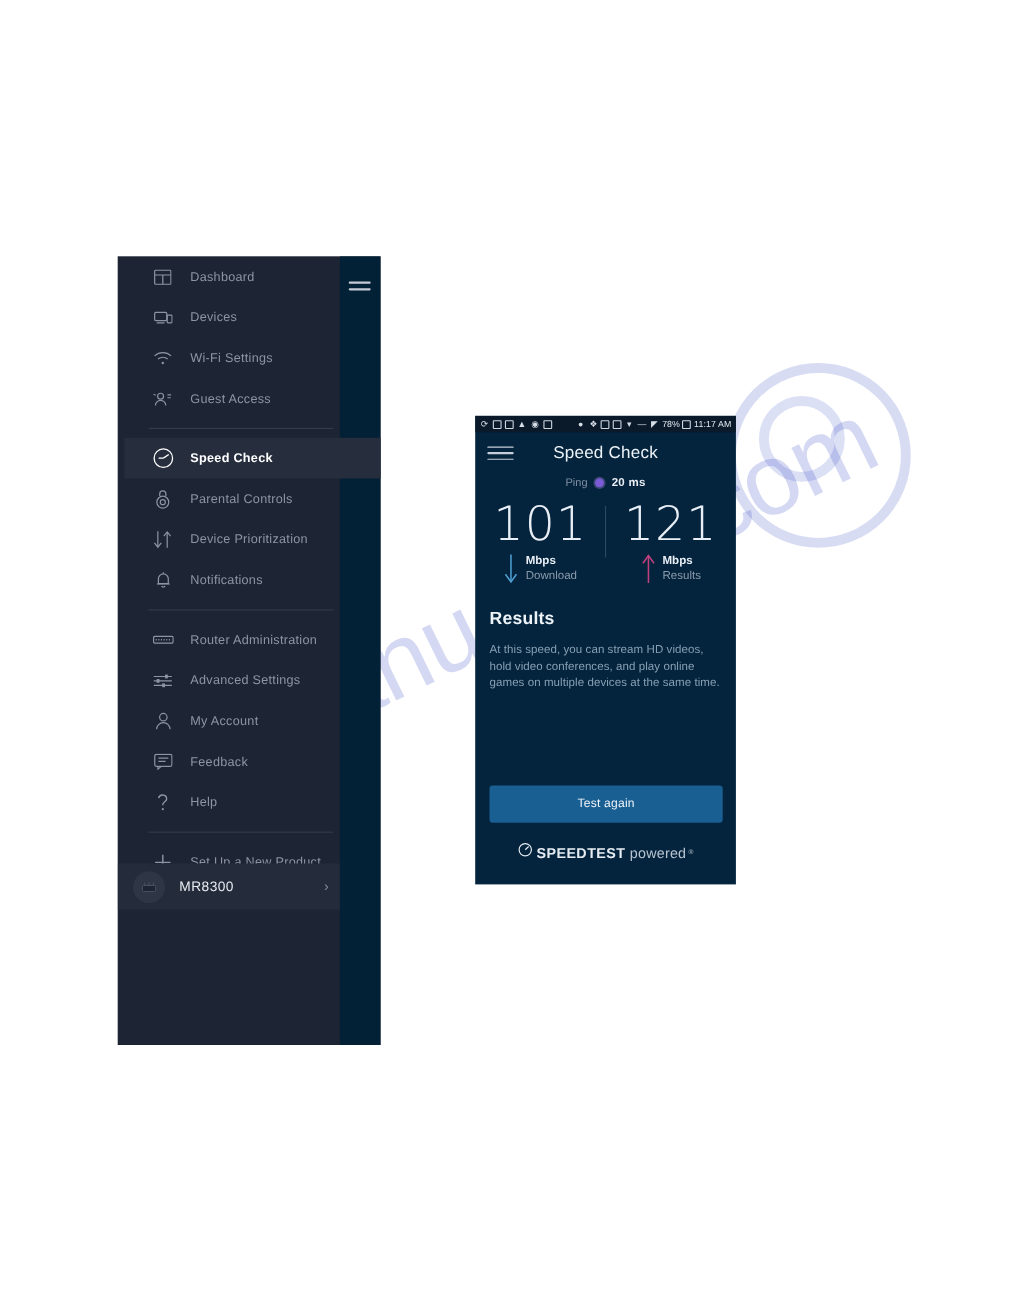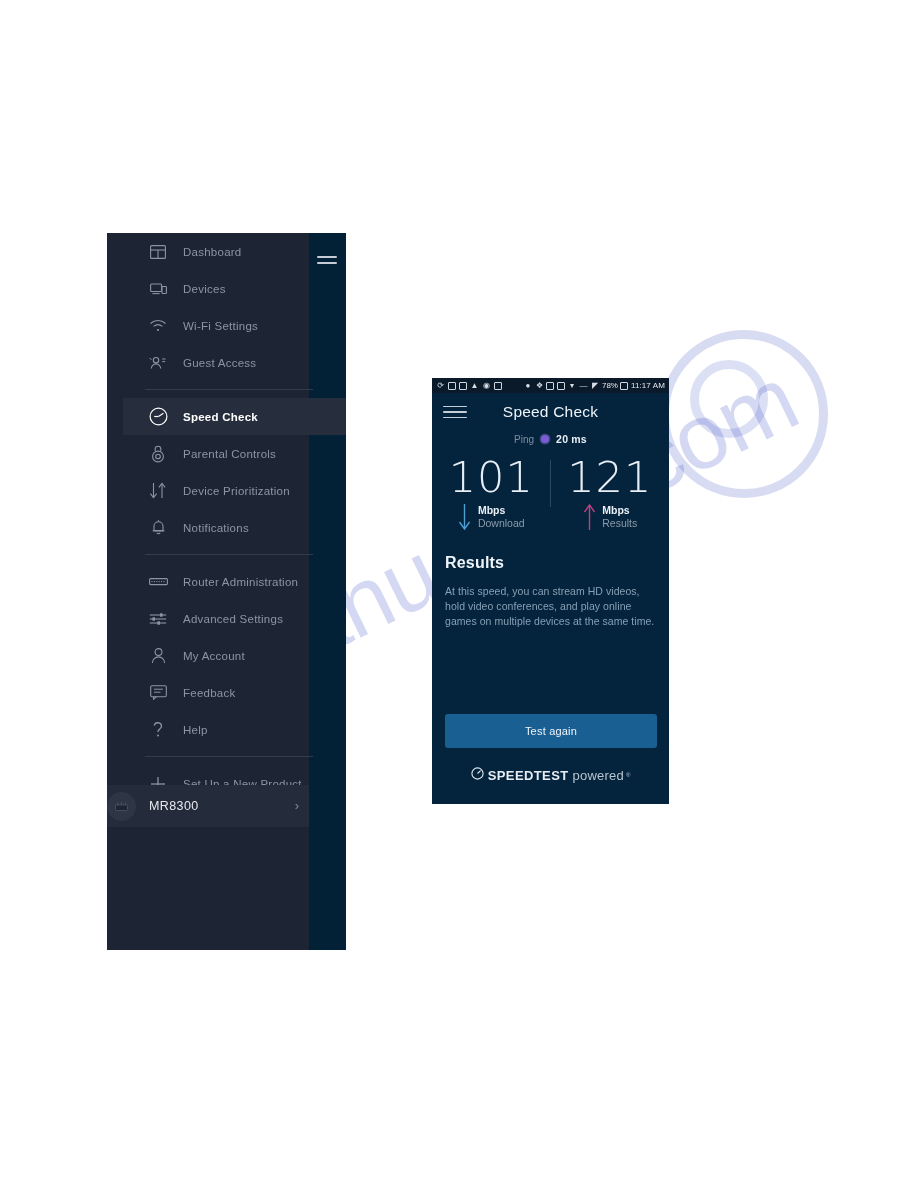--- a/index.html
+++ b/index.html
@@ -87,21 +87,21 @@
   }
   #hamburger-sidebar span {
     display: block;
     height: 2px;
     background: #c6ccd6;
     border-radius: 1px;
   }
 
   .menu-list {
     position: absolute;
-    left: 16px;
+    left: 6px;
     top: 0;
     width: 234px;
   }
   .menu-item {
     display: flex;
     align-items: center;
     height: 37px;
     padding-left: 24px;
     box-sizing: border-box;
     color: #8d95a5;
@@ -132,20 +132,21 @@
 
   
   #router-row {
     position: absolute;
     left: 0;
     top: 552px;
     width: 202px;
     height: 42px;
     display: flex;
     align-items: center;
+    padding-left: 14px;
     box-sizing: border-box;
     background: #242b3a;
   }
   #router-avatar {
     width: 29px;
     height: 29px;
     border-radius: 50%;
     background: #2e3646;
     display: flex;
     align-items: center;

